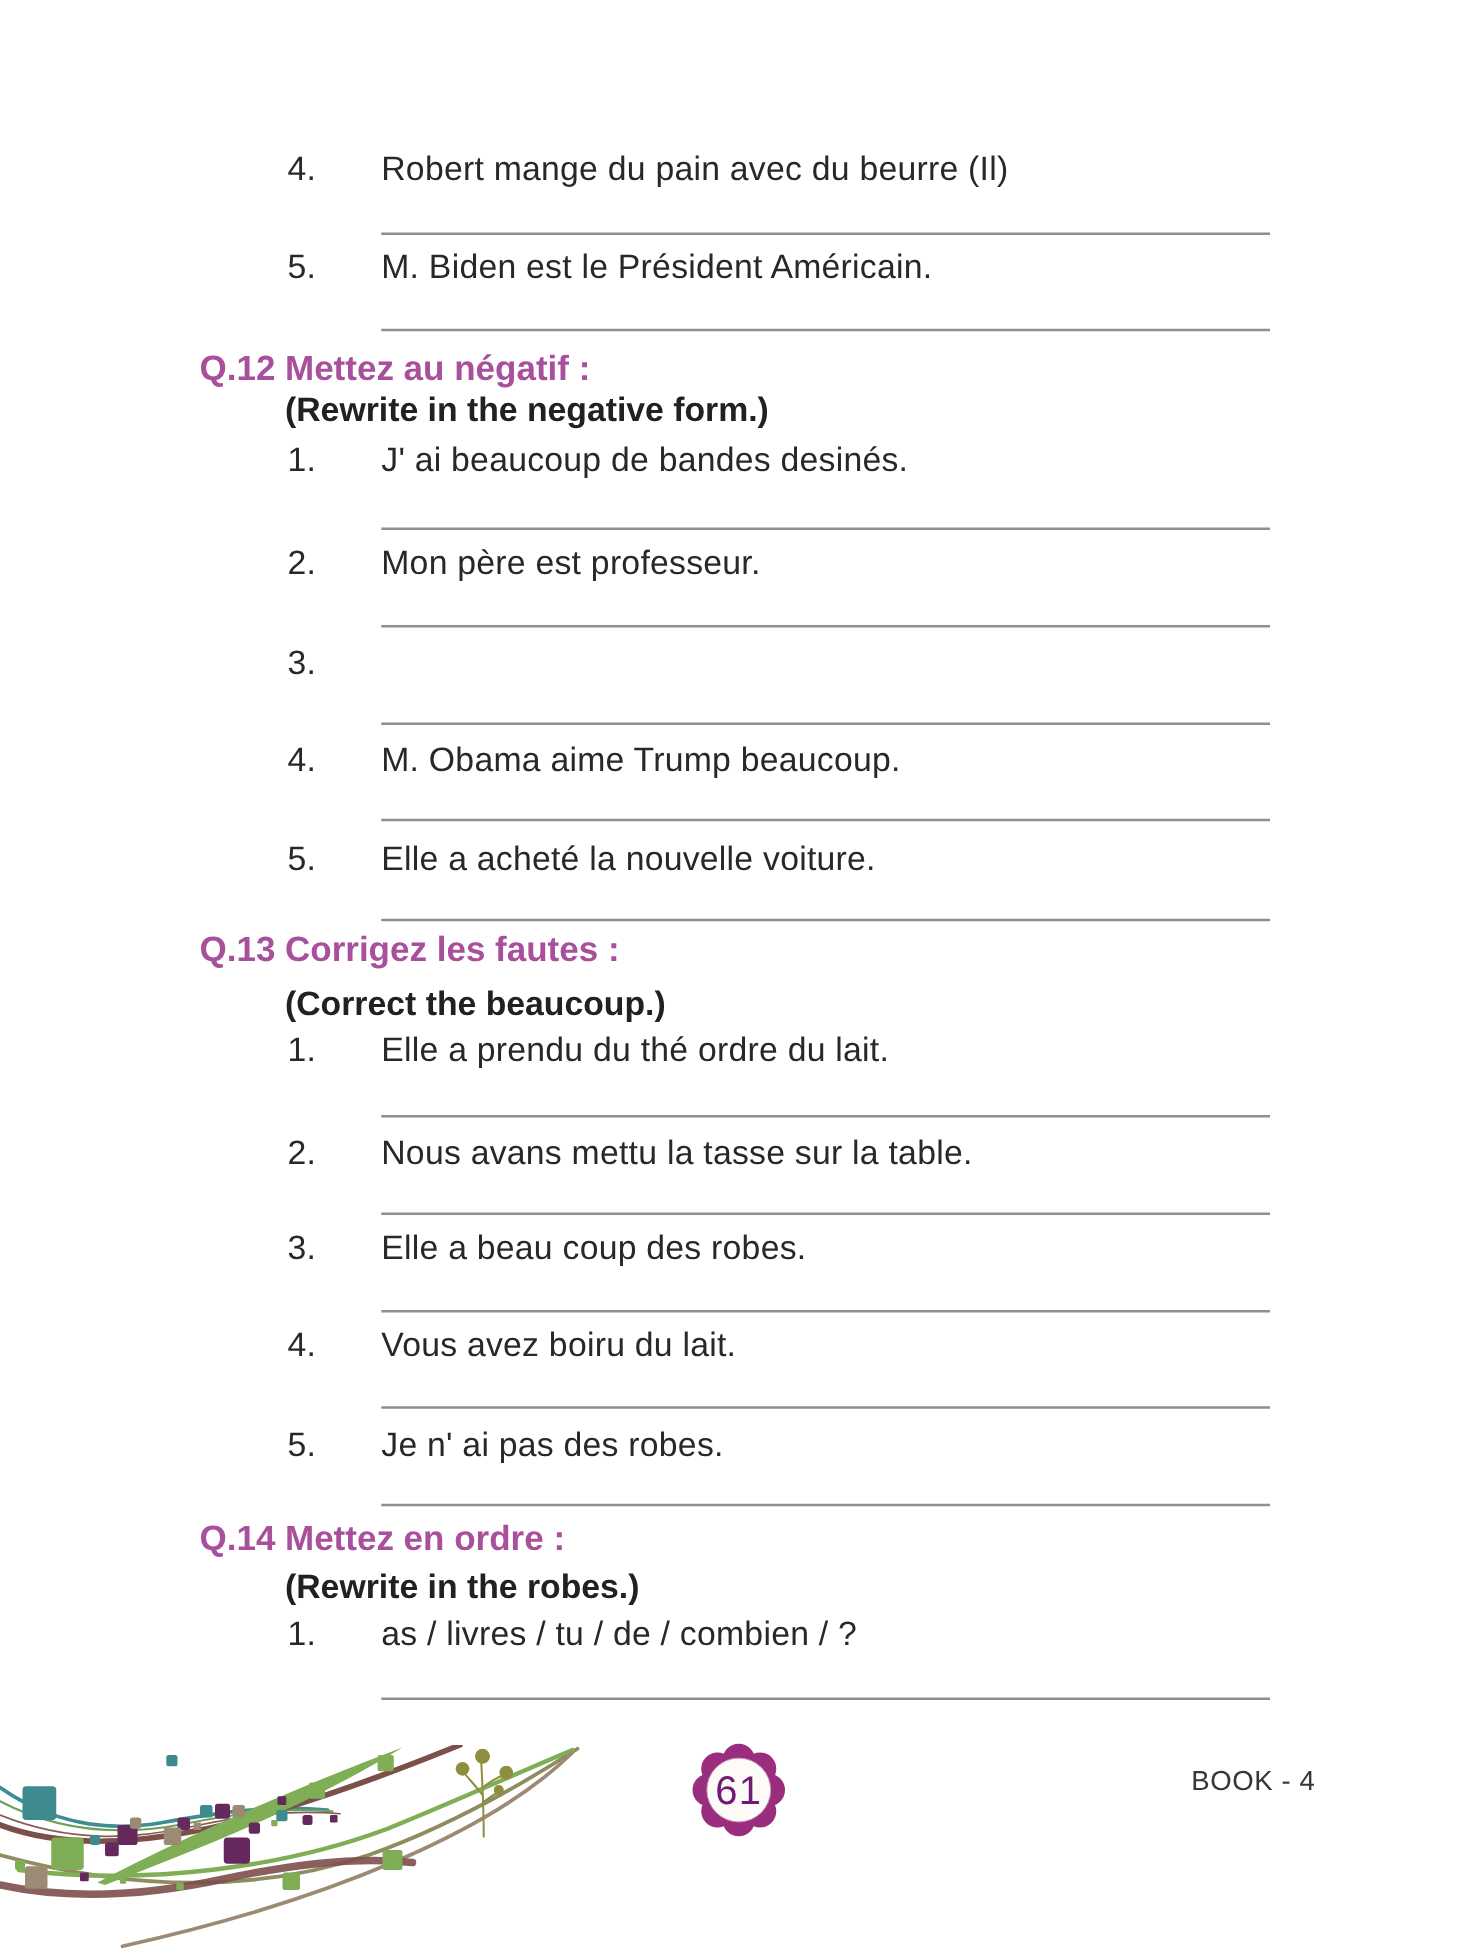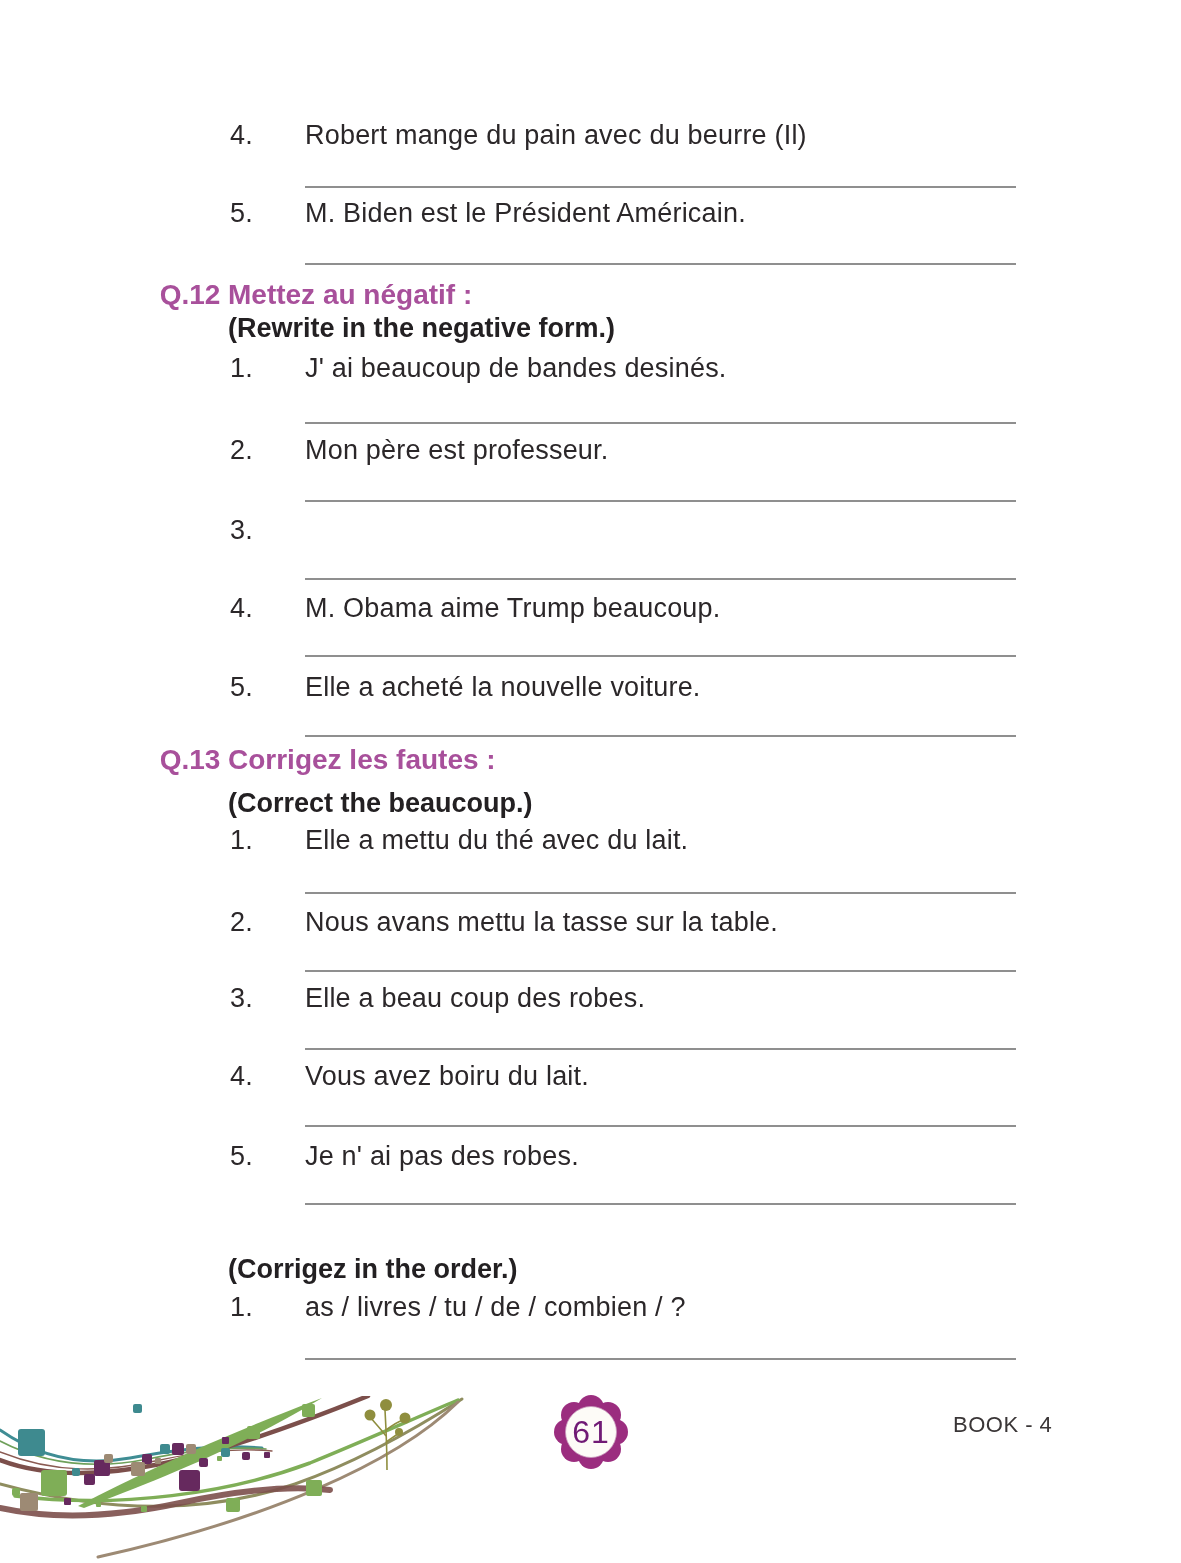--- a/index.html
+++ b/index.html
@@ -112,21 +112,21 @@
   <div class="rule" style="top:735px"></div>
 
   <div class="sec-head" style="top:744px">
     <span class="qlabel">Q.13</span>
     <span>Corrigez les fautes :</span>
   </div>
   <div class="sec-sub" style="top:787px">(Correct the beaucoup.)</div>
 
   <div class="row" style="top:824px">
     <span class="num">1.</span>
-    <span class="txt">Elle a mettu du thé avec du lait.</span>
+    <span class="txt">Elle a prendu du thé ordre du lait.</span>
   </div>
   <div class="rule" style="top:892px"></div>
 
   <div class="row" style="top:906px">
     <span class="num">2.</span>
     <span class="txt">Nous avans mettu la tasse sur la table.</span>
   </div>
   <div class="rule" style="top:970px"></div>
 
   <div class="row" style="top:982px">
@@ -140,21 +140,25 @@
     <span class="txt">Vous avez boiru du lait.</span>
   </div>
   <div class="rule" style="top:1125px"></div>
 
   <div class="row" style="top:1140px">
     <span class="num">5.</span>
     <span class="txt">Je n' ai pas des robes.</span>
   </div>
   <div class="rule" style="top:1203px"></div>
 
-  <div class="sec-sub" style="top:1253px">(Corrigez in the order.)</div>
+  <div class="sec-head" style="top:1215px">
+    <span class="qlabel">Q.14</span>
+    <span>Mettez en ordre :</span>
+  </div>
+  <div class="sec-sub" style="top:1253px">(Rewrite in the robes.)</div>
 
   <div class="row" style="top:1291px">
     <span class="num">1.</span>
     <span class="txt">as / livres / tu / de / combien / ?</span>
   </div>
   <div class="rule" style="top:1358px"></div>
 
   <svg class="deco" width="465" height="167" viewBox="0 0 465 167">
     <g fill="none" stroke-linecap="round">
       <path d="M0,34 C40,62 85,70 130,62 C175,54 215,48 262,52" stroke="#3f8d94" stroke-width="3"></path>

